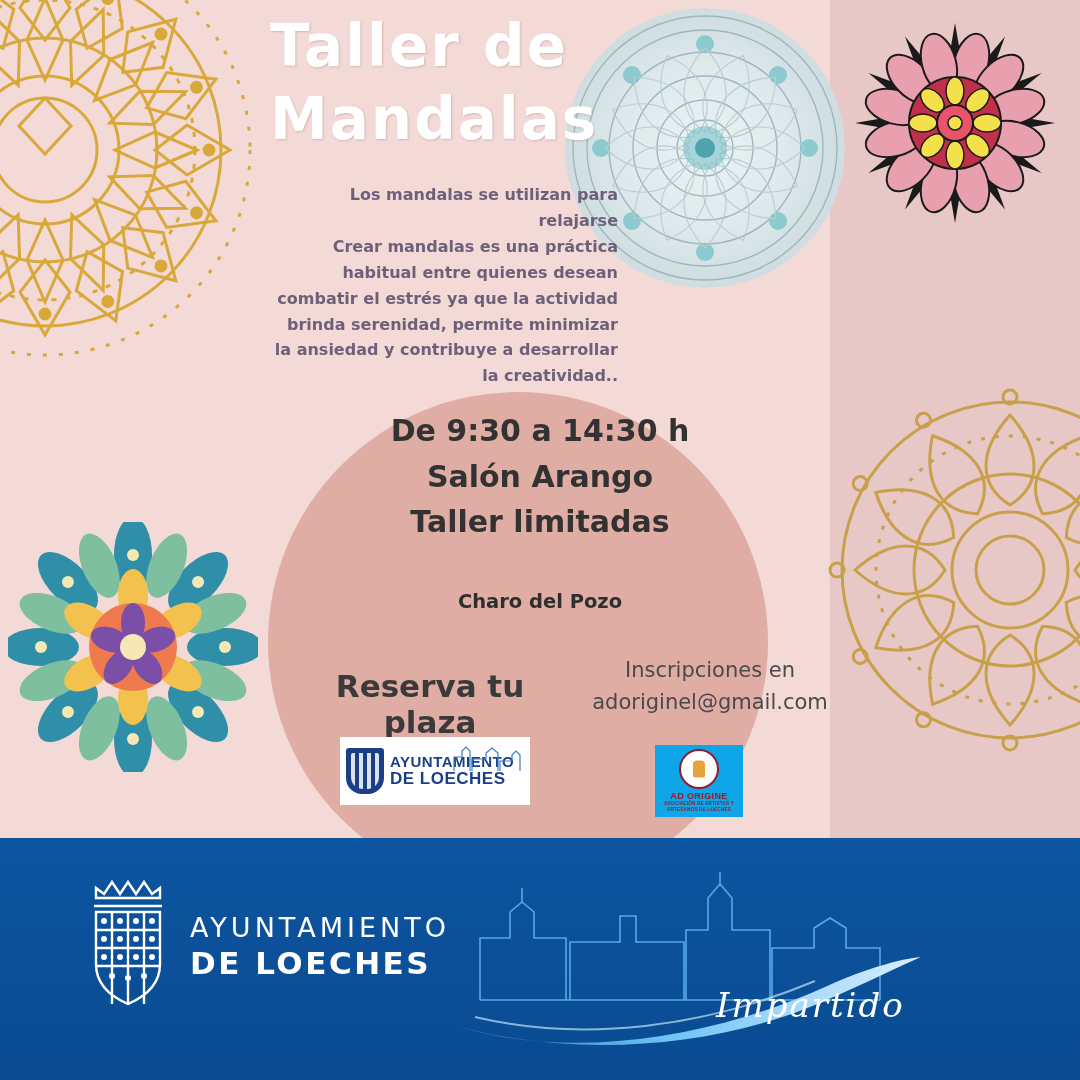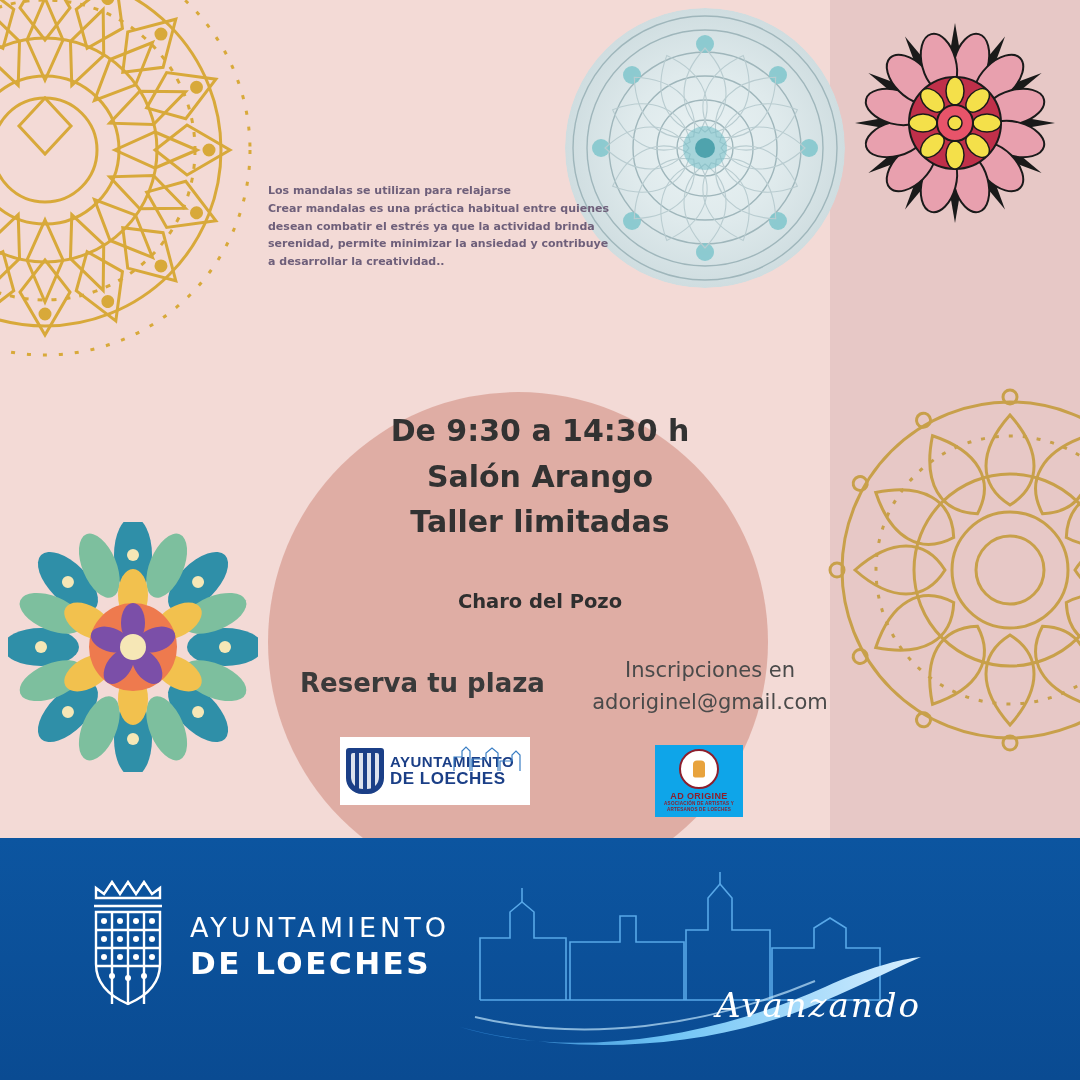--- a/index.html
+++ b/index.html
@@ -68,23 +68,23 @@
     line-height: 1.25;
     text-shadow: 1px 1px 2px rgba(120,80,80,.25);
     font-family: "DejaVu Sans", sans-serif;
   }
 
   
   .intro {
     position: absolute;
     left: 268px; top: 182px;
     width: 350px;
-    text-align: left;
+    text-align: right;
     color: #6e5f7a;
-    font-size: 11px;
+    font-size: 16px;
     font-weight: bold;
     line-height: 1.62;
     font-family: "DejaVu Sans", sans-serif;
   }
 
   
   .details {
     position: absolute;
     left: 330px; top: 408px;
     width: 420px;
@@ -106,22 +106,23 @@
     font-size: 19.5px;
     font-weight: bold;
     line-height: 1.42;
     font-family: "DejaVu Sans", sans-serif;
   }
 
   .reserva {
     position: absolute;
     left: 300px; top: 668px;
     width: 260px;
+    text-align: center;
     color: #3a3a3a;
-    font-size: 26px;
+    font-size: 31px;
     font-weight: bold;
     font-family: "DejaVu Sans", sans-serif;
   }
   .inscripciones {
     position: absolute;
     left: 585px; top: 655px;
     width: 250px;
     text-align: center;
     color: #4a4a4a;
     font-size: 21px;
@@ -772,20 +773,21 @@
               <ellipse cx="0" cy="-24" rx="12" ry="20"></ellipse>
             </g>
         </g>
         <circle r="13" fill="#f6e7b6"></circle>
       </g>
     </svg>
   </div>
 
   <div class="center-circle"></div>
 
+  <div class="title">Taller de Mandalas</div>
 
   <div class="intro" style="white-space: pre-line;">Los mandalas se utilizan para relajarse
 Crear mandalas es una práctica habitual entre quienes desean combatir el estrés ya que la actividad brinda serenidad, permite minimizar la ansiedad y contribuye a desarrollar la creatividad..</div>
 
   <div class="details">
     <div class="line">De 9:30 a 14:30 h</div>
     <div class="line">Salón Arango</div>
     <div class="line">Taller limitadas</div>
   </div>
 
@@ -877,15 +879,15 @@
       <linearGradient id="sw" x1="0" y1="0" x2="1" y2="0">
         <stop offset="0%" stop-color="#1d6fc0"></stop>
         <stop offset="45%" stop-color="#6fc4f5"></stop>
         <stop offset="100%" stop-color="#d8efff"></stop>
       </linearGradient>
     </defs>
     <path d="M5 72 C110 104 250 86 370 32 C412 13 445 4 466 2 C430 18 395 36 350 54 C240 96 110 100 5 72 Z" fill="url(#sw)"></path>
     <path d="M20 62 C130 88 250 72 360 26" stroke="#bfe4fb" stroke-width="2" fill="none" opacity=".7"></path>
   </svg>
 
-  <div class="avanzando">Avanzando</div>
+  <div class="avanzando">Impartido</div>
 
 </div>
 
 </body></html>

